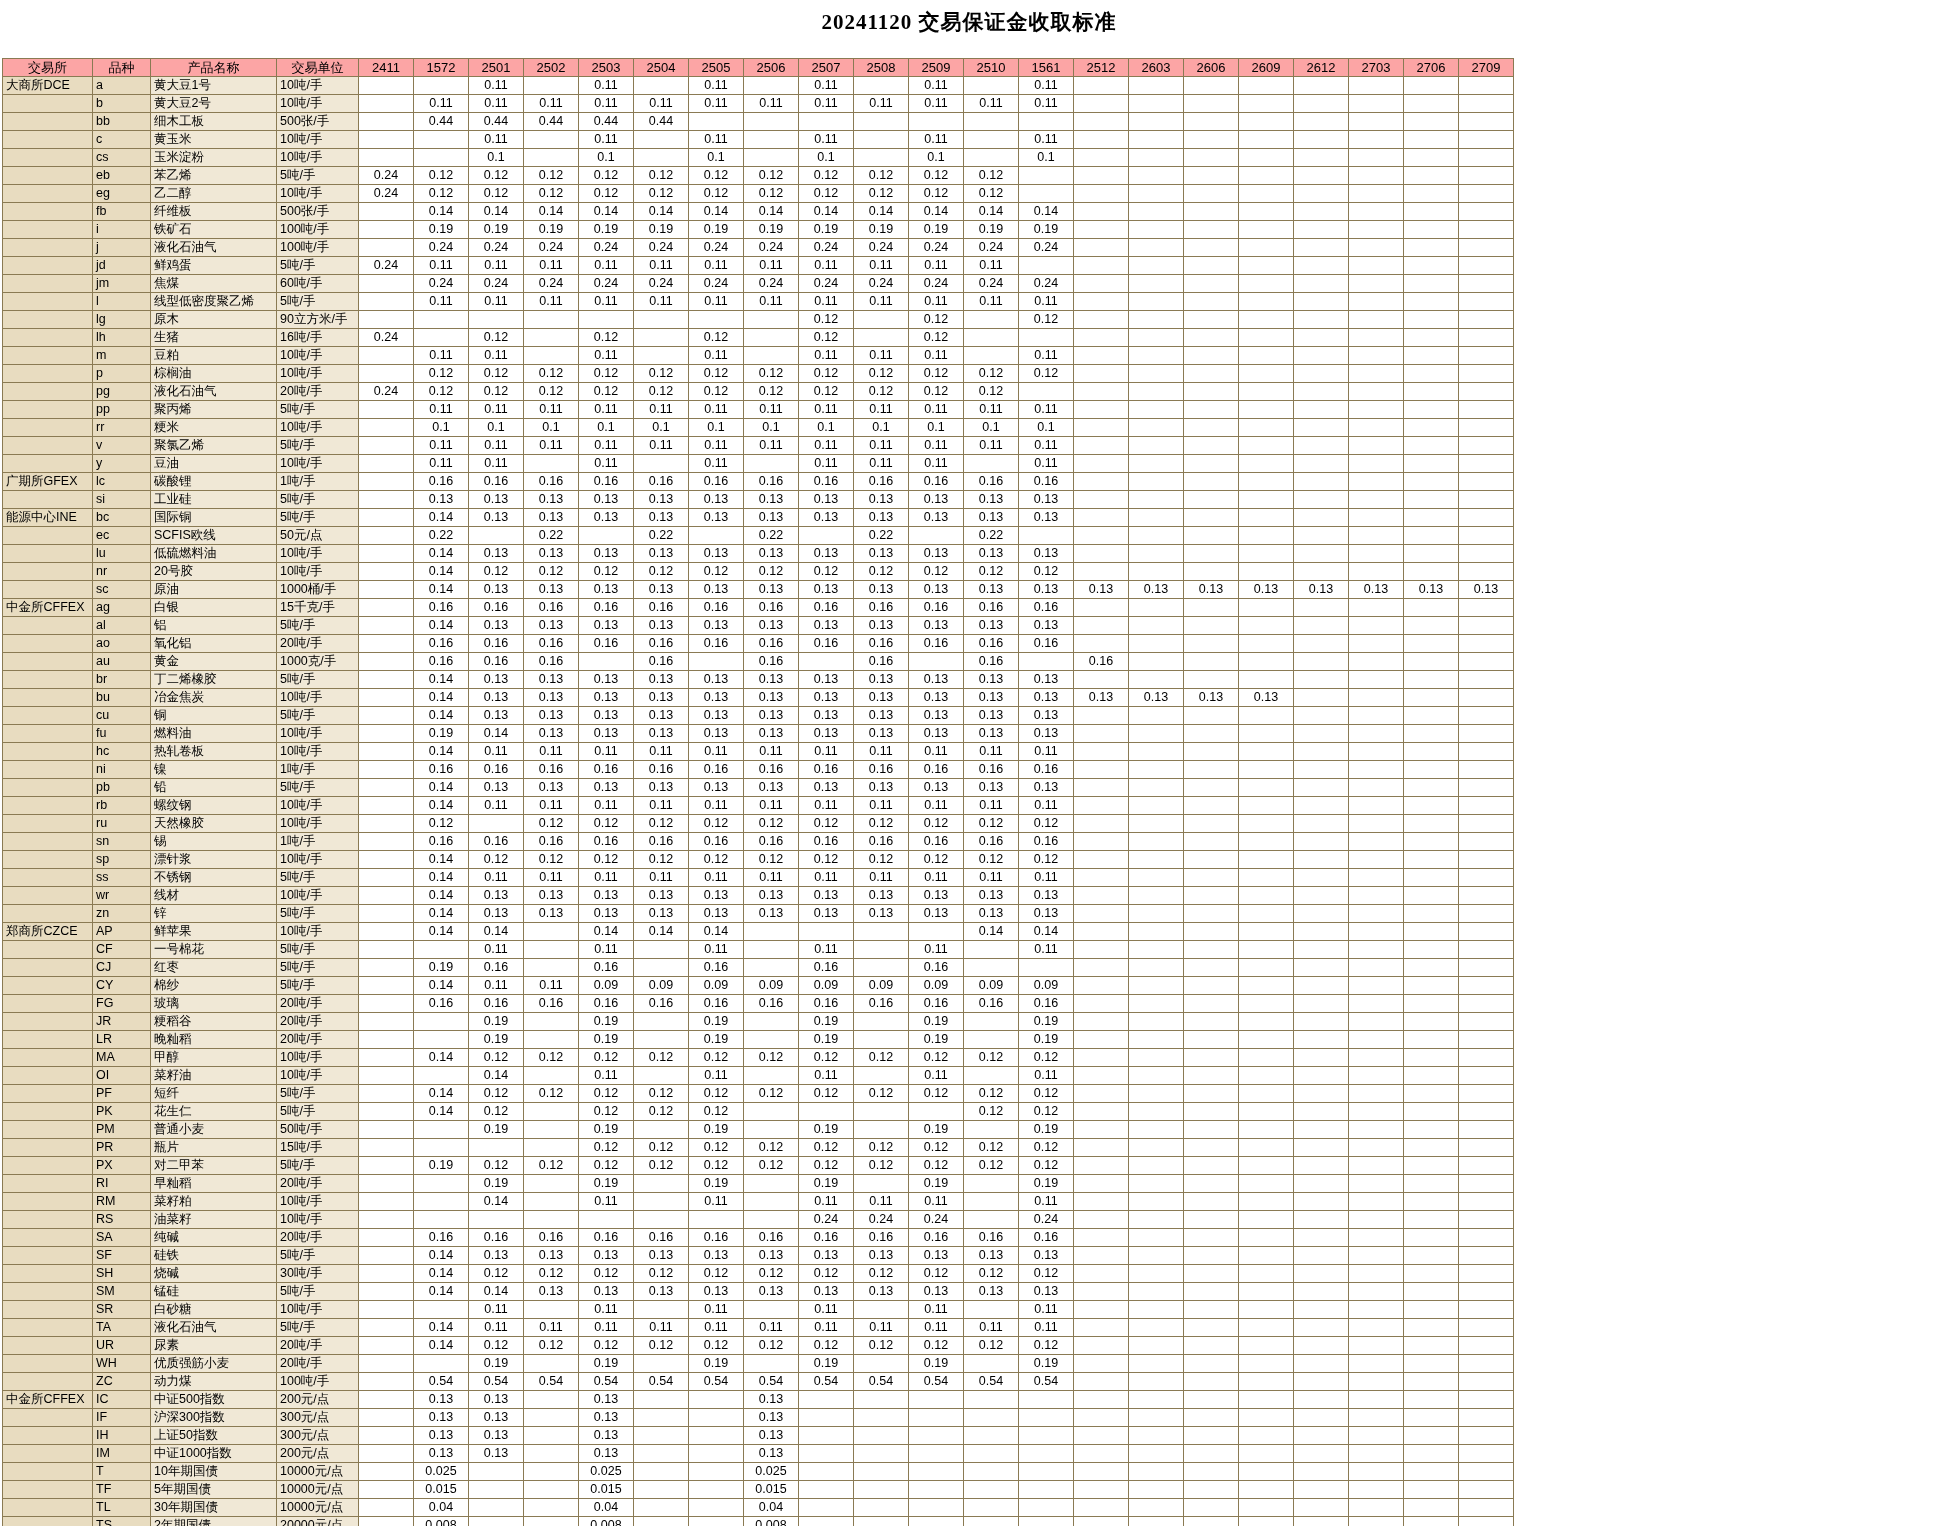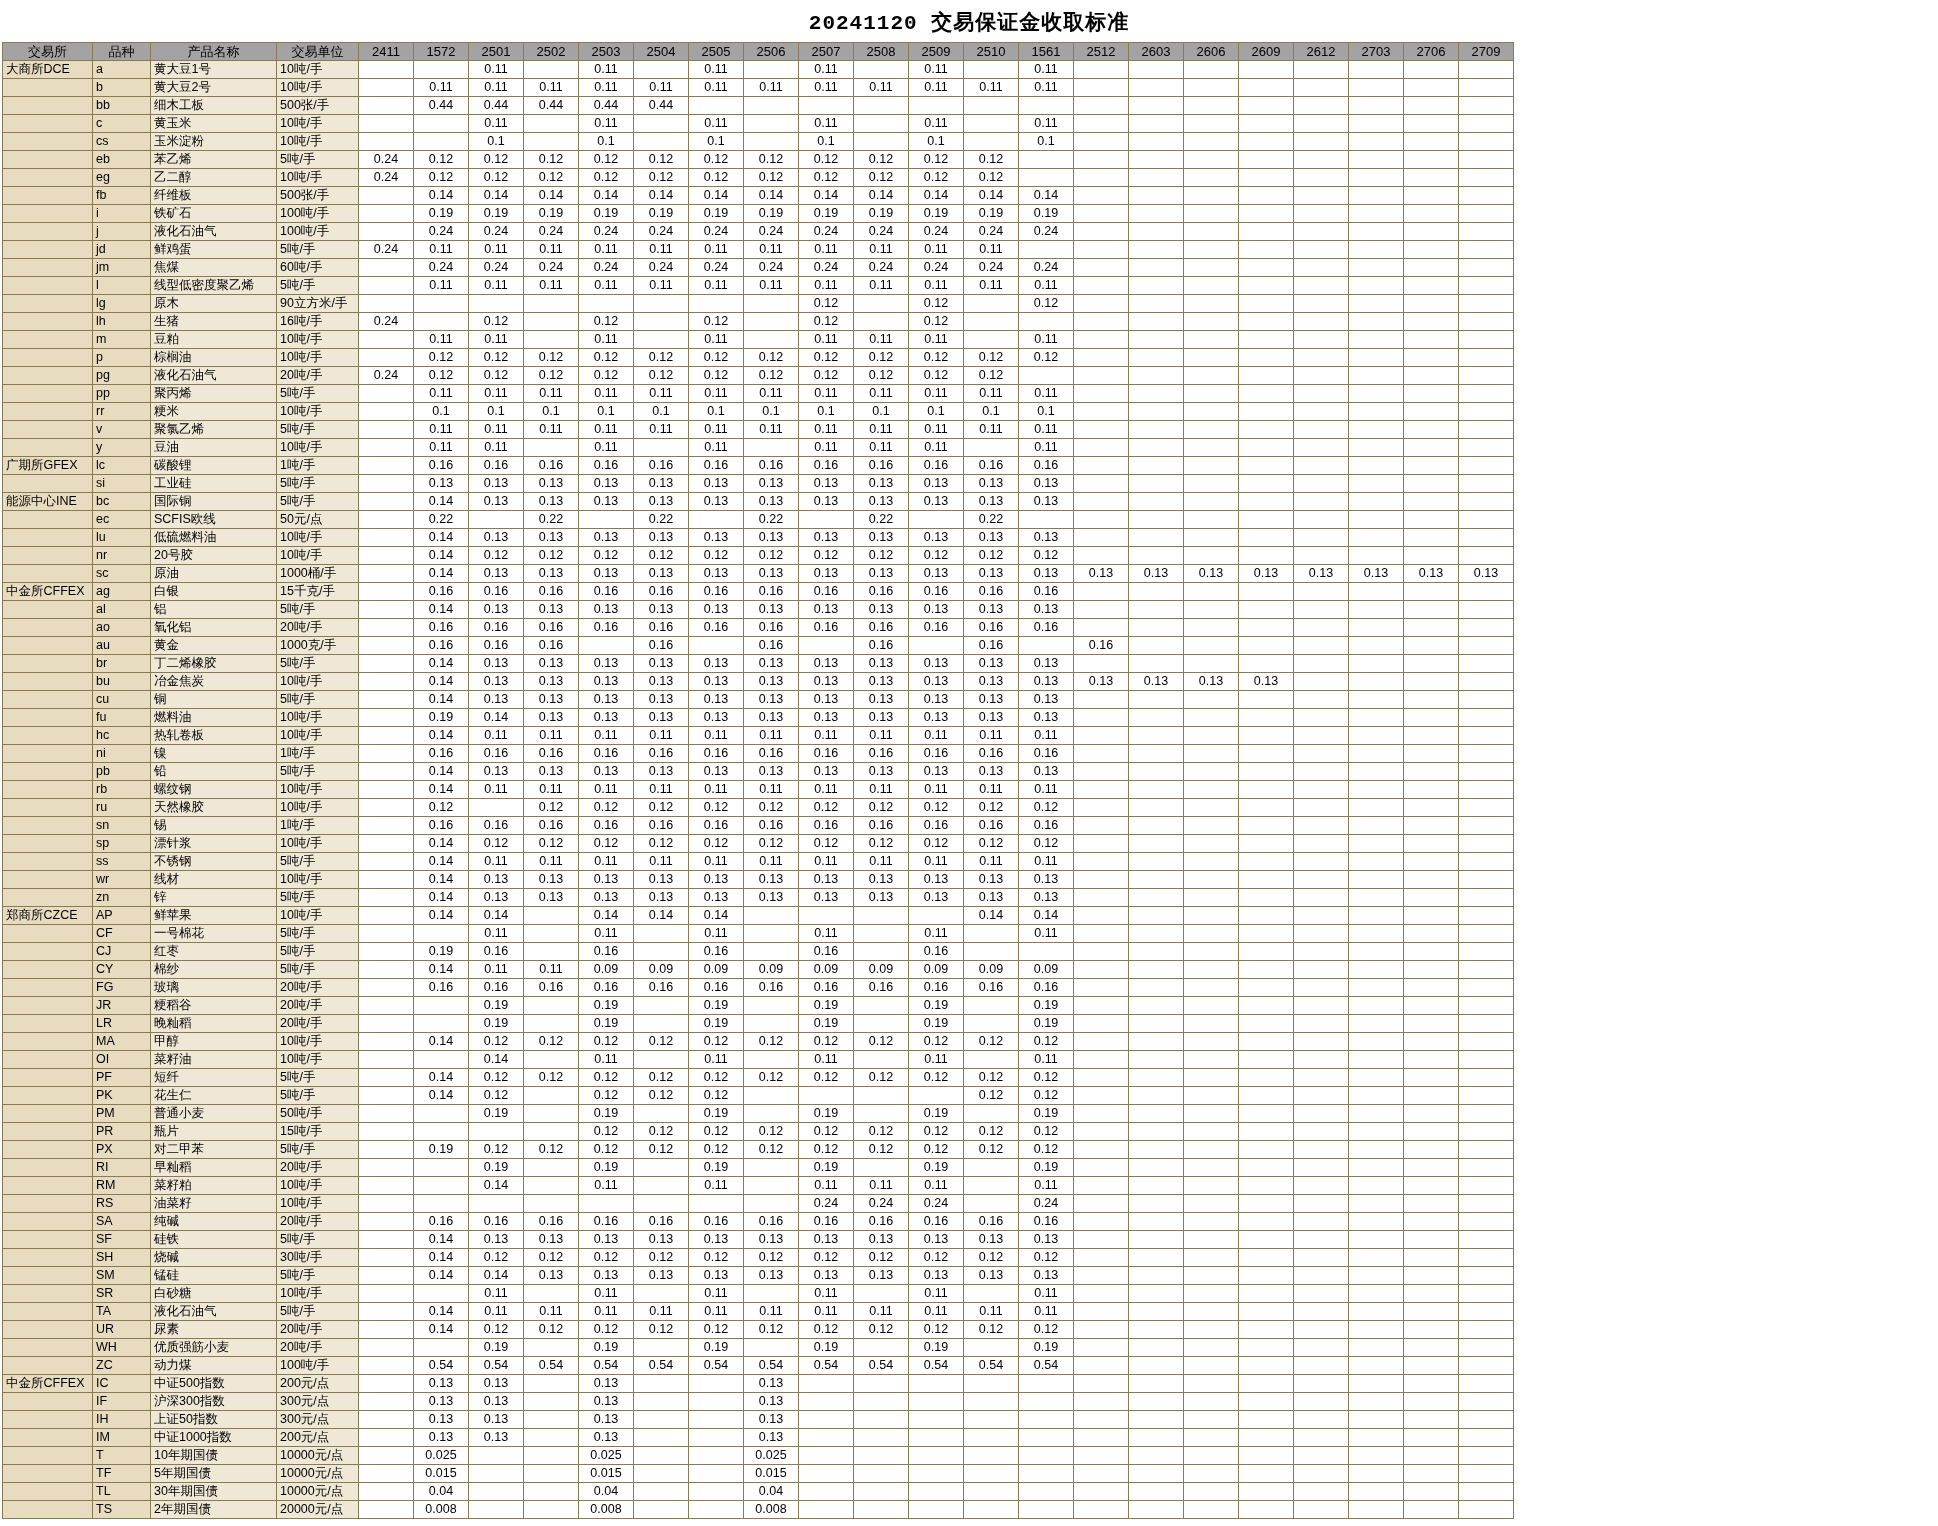--- a/index.html
+++ b/index.html
@@ -1,30 +1,30 @@
 <!DOCTYPE html>
 <html><head>
 <meta charset="utf-8">
 <style>
   html,body{margin:0;padding:0;background:#ffffff;}
   body{font-family:"Liberation Sans","DejaVu Sans",sans-serif;color:#000;}
   .page{width:1938px;min-height:1526px;position:relative;background:#fff;}
-  .title{text-align:center;font-family:Liberation Mono, monospace;font-size:21px;font-weight:bold;letter-spacing:1px;padding:8px 0 6px 0;}
+  .title{text-align:center;font-family:Liberation Serif, serif;font-size:21px;font-weight:bold;letter-spacing:1px;padding:8px 0 22px 0;}
   table.margin-table{border-collapse:collapse;table-layout:fixed;margin-left:2px;font-size:12.5px;}
   table.margin-table th, table.margin-table td{
     border:1px solid #8a7a53;
     padding:0 3px;
     height:17px;
     line-height:15px;
     overflow:hidden;
     white-space:nowrap;
     font-weight:normal;
   }
   thead th{
-    background:#a3a3a3;
+    background:#fca5a5;
     color:#000;
     font-weight:bold;
     font-size:13px;
     height:20px;
   }
   td.exch{background:#e8dcc0;text-align:left;font-size:12.5px;}
   td.code{background:#e8dcc0;text-align:left;font-size:12.5px;}
   td.name{background:#f0e8d6;text-align:left;font-size:12.5px;}
   td.unit{background:#f0e8d6;text-align:left;font-size:12.5px;}
   td.val{background:#ffffff;text-align:center;font-size:12.5px;}

